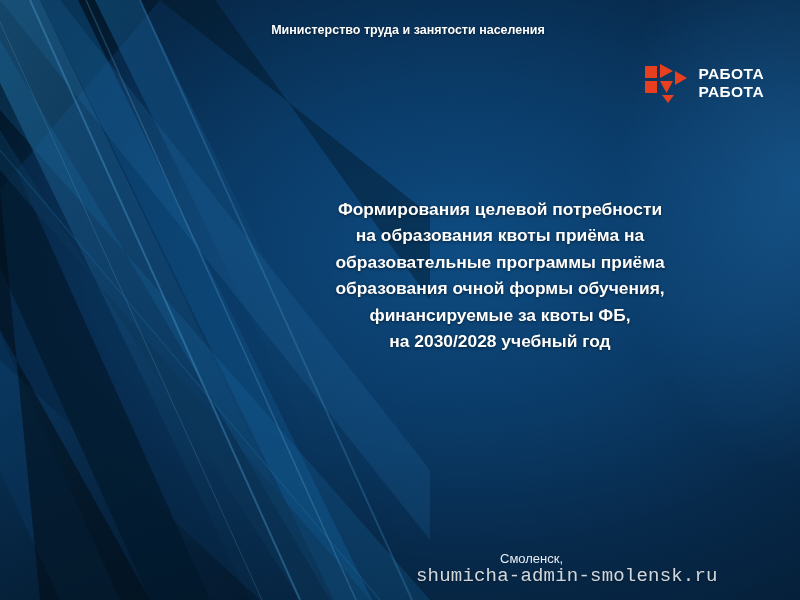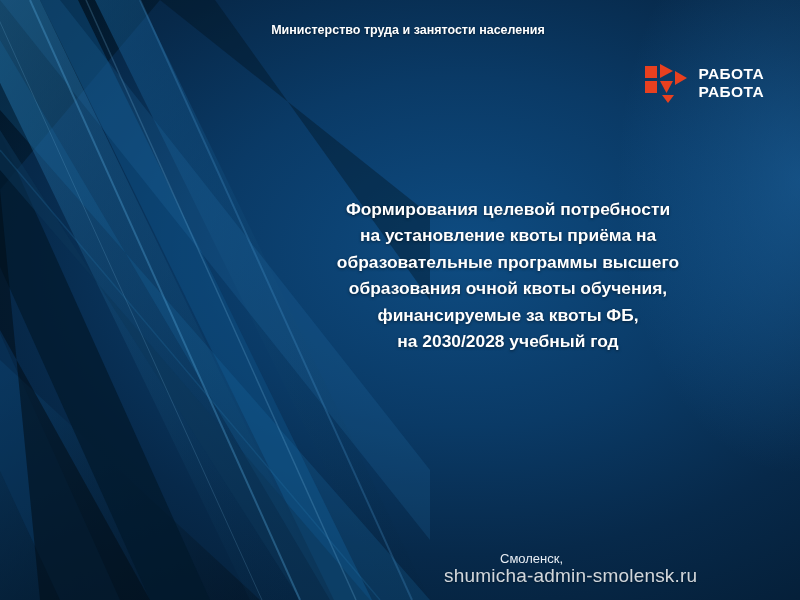--- a/index.html
+++ b/index.html
@@ -50,43 +50,43 @@
   .logo-text {
     color:#ffffff;
     font-weight:bold;
     font-size:15.5px;
     line-height:1.15;
     letter-spacing:.4px;
   }
 
   
   .title {
-    position:absolute; left:258px; top:196px; width:500px;
+    position:absolute; left:250px; top:196px; width:500px;
     text-align:center;
     color:#ffffff;
     font-size:17.4px;
     font-weight:bold;
     line-height:1.52;
     text-shadow:0 1px 3px rgba(0,0,0,.5);
   }
 
   
   .place {
     position:absolute; left:500px; top:550px; width:120px;
     color:#e9eef4;
     font-size:13px;
     line-height:1.45;
     text-align:left;
   }
 
   
   .watermark {
-    position:absolute; left:444px; top:565px;
+    position:absolute; left:416px; top:565px;
     color:rgba(255,255,255,.82);
-    font-family:Liberation Sans, sans-serif;
+    font-family:Liberation Mono, monospace;
     font-size:19px;
     letter-spacing:.2px;
     white-space:nowrap;
     text-shadow:0 1px 2px rgba(0,0,0,.35);
   }
 </style>
 </head>
 <body>
 
 <div class="slide">
@@ -162,23 +162,23 @@
       </svg>
     </span>
     <span class="logo-text">
       <div>РАБОТА</div>
       <div>РАБОТА</div>
     </span>
   </div>
 
   <div class="title">
     <div>Формирования целевой потребности</div>
-    <div>на установление квоты приёма на</div>
-    <div>образовательные программы высшего</div>
-    <div>образования очной квоты обучения,</div>
+    <div>на образования квоты приёма на</div>
+    <div>образовательные программы приёма</div>
+    <div>образования очной формы обучения,</div>
     <div>финансируемые за квоты ФБ,</div>
     <div>на 2030/2028 учебный год</div>
   </div>
 
   <div class="place">
     <div>Смоленск,</div>
   </div>
 
   <div class="watermark">shumicha-admin-smolensk.ru</div>
 

